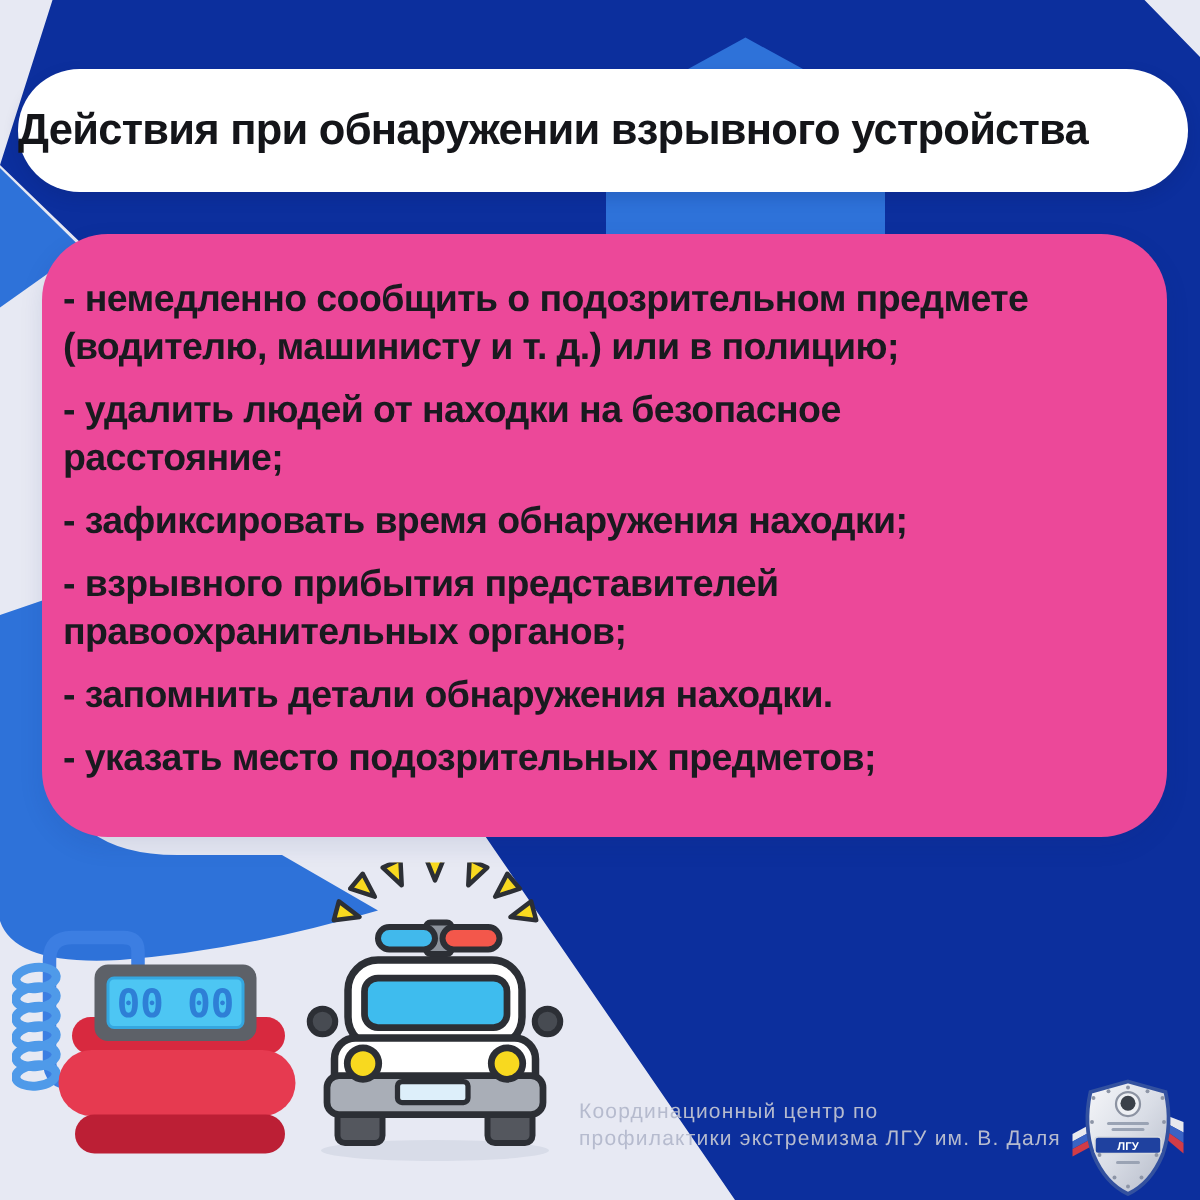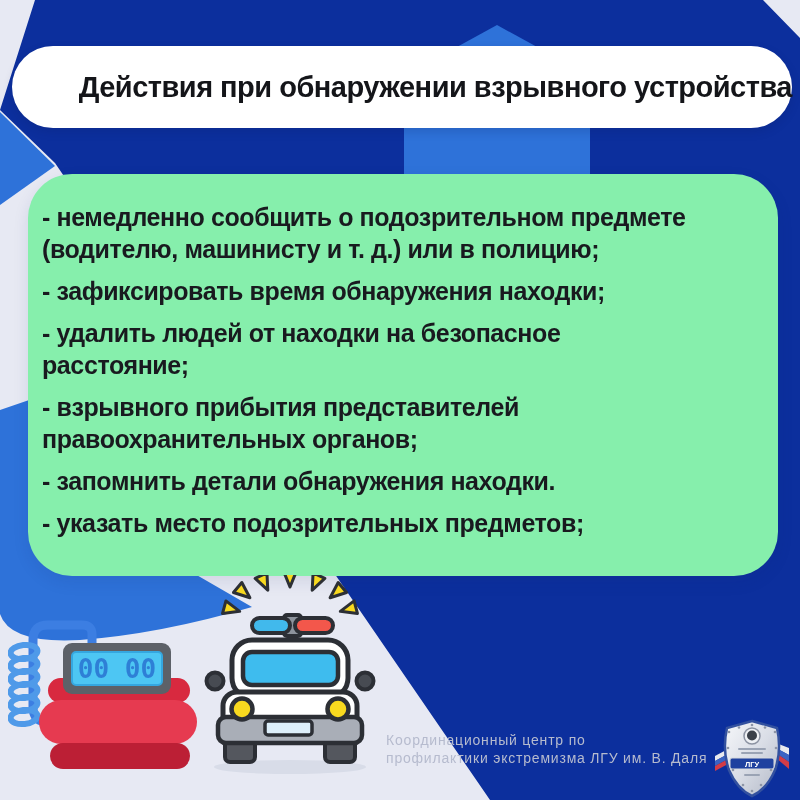--- a/index.html
+++ b/index.html
@@ -6,30 +6,30 @@
   .canvas{
     position:relative;width:800px;height:800px;overflow:hidden;
     background:#e7e9f3;
     font-family:"Liberation Sans",sans-serif;
   }
   svg{display:block}
   .bg-svg{position:absolute;left:0;top:0;}
   .title-pill{
     position:absolute;left:12px;top:46px;width:780px;height:82px;
     background:#ffffff;border-radius:41px;
-    display:flex;align-items:center;justify-content:flex-end;
+    display:flex;align-items:center;justify-content:flex-start;
     box-shadow:0 4px 10px rgba(10,30,90,.18);
   }
   .title-pill h1{
     margin:0;font-size:29px;font-weight:800;letter-spacing:-.5px;
     color:#141519;white-space:nowrap;
   }
   .panel{
-    position:absolute;left:28px;top:174px;width:750px;height:402px;
-    background:#86efac;border-radius:44px;
+    position:absolute;left:28px;top:156px;width:750px;height:402px;
+    background:#ec4899;border-radius:44px;
     box-shadow:0 6px 16px rgba(15,35,110,.10);
     padding:27px 28px 0 14px;box-sizing:border-box;
   }
   .panel p{
     margin:0 0 10px 0;font-size:25px;line-height:32px;font-weight:700;
     letter-spacing:-.4px;color:#191a1f;
   }
   .footer{
     position:absolute;left:386px;top:731px;width:348px;
     text-align:left;color:#b6bbce;font-size:14px;line-height:18px;
@@ -48,22 +48,22 @@
 
     <path d="M 35 0 L 763 0 L 800 38 L 800 800 L 490 800 L 330 567 L 55 163 L 0 110 Z" fill="#0c2f9d"></path>
 
     <path d="M 497 25 L 590 76 L 590 182 L 404 182 L 404 76 Z" fill="#2e72d9"></path>
 
     <path d="M 0 410 L 35 398 L 35 492 Q 35 570 118 570 L 188 570 L 252 607 Q 160 634 80 640 Q 10 644 0 614 Z" fill="#2e72d9"></path>
   </svg>
 
   <div class="panel">
     <p><span>- немедленно сообщить о подозрительном предмете</span><br><span>(водителю, машинисту и т. д.) или в полицию;</span></p>
+    <p><span>- удалить людей от находки на безопасное</span><br><span>расстояние;</span></p>
     <p><span>- зафиксировать время обнаружения находки;</span></p>
-    <p><span>- удалить людей от находки на безопасное</span><br><span>расстояние;</span></p>
     <p><span>- взрывного прибытия представителей</span><br><span>правоохранительных органов;</span></p>
     <p><span>- запомнить детали обнаружения находки.</span></p>
     <p><span>- указать место подозрительных предметов;</span></p>
   </div>
 
   <div class="title-pill">
     <h1>Действия при обнаружении взрывного устройства</h1>
   </div>
 
   <svg class="abs" style="left:8px;top:612px;" width="200" height="180" viewBox="0 0 200 180">

